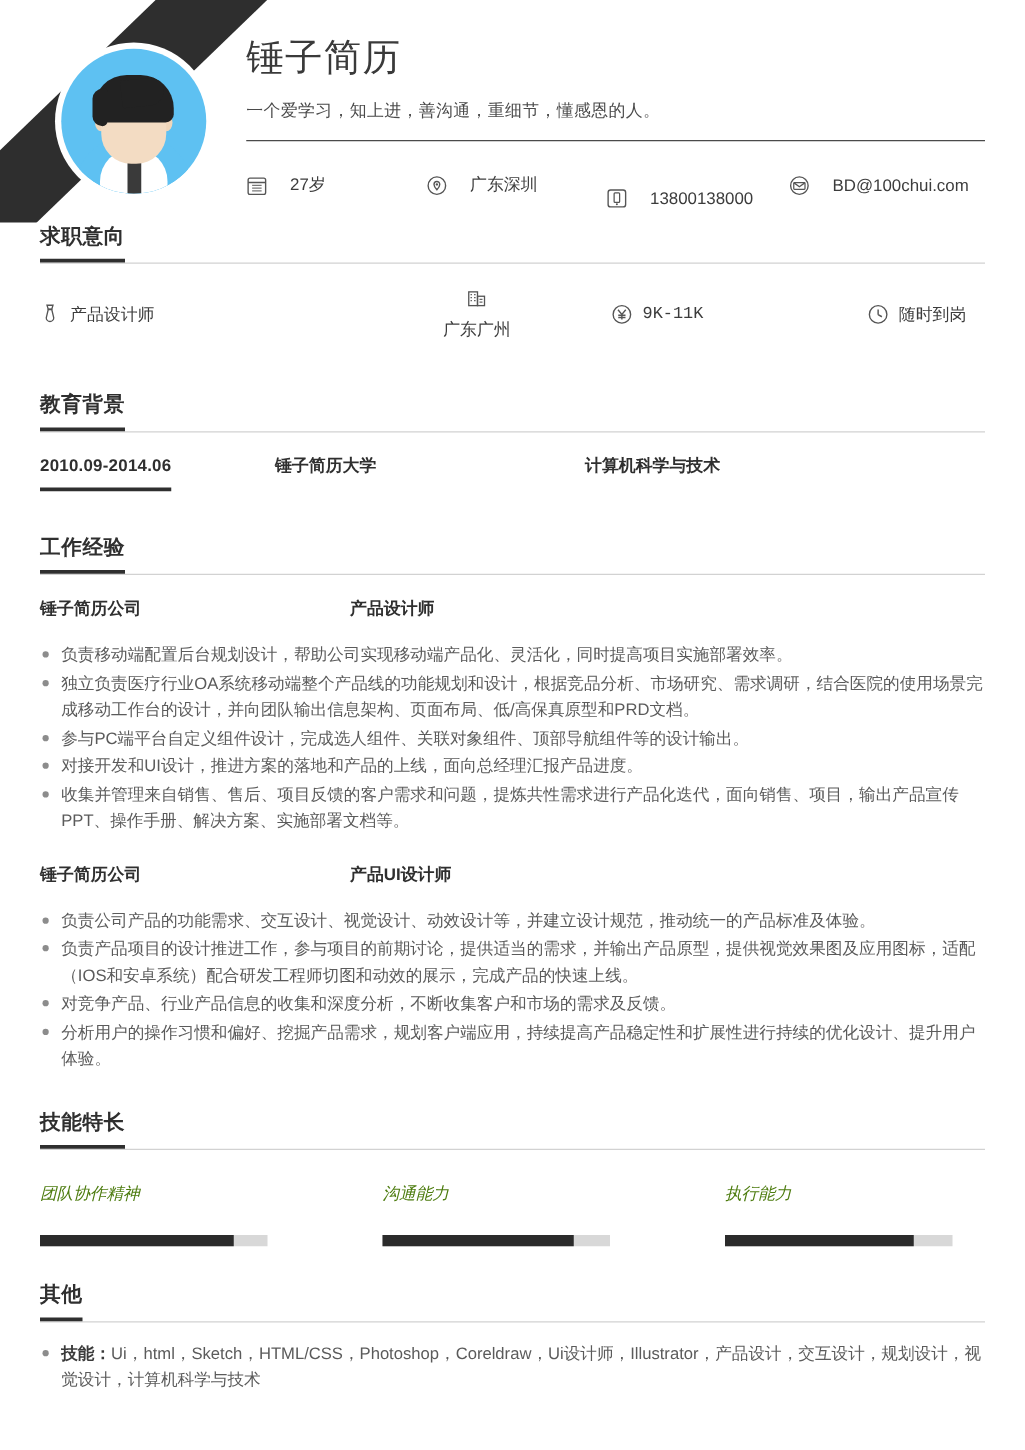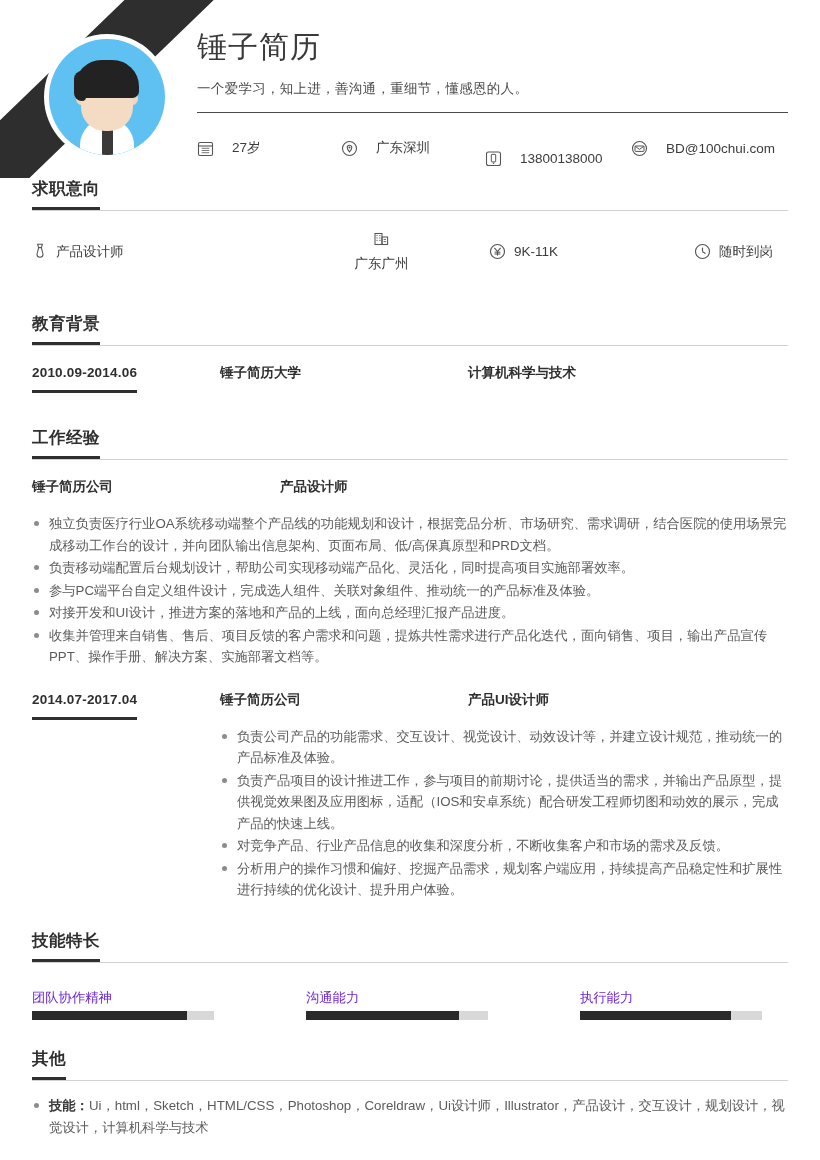--- a/index.html
+++ b/index.html
@@ -204,21 +204,21 @@
   
   .intent-row {
     display: flex;
     margin-top: 19px;
     font-size: 13.5px;
     color: #3c3c3c;
   }
   .intent-item { display: flex; align-items: center; gap: 8px; }
   .i1 { width: 242px; }
   .i2 { width: 215px; flex-direction: column; }
-  .i3 { width: 205px; }
+  .i3 { width: 205px; font-family: Liberation Mono, monospace; }
 
   
   .entry { display: flex; margin-top: 18px; }
   .entry-date {
     width: 188px;
     flex: 0 0 188px;
     font-size: 13.5px;
     font-weight: bold;
     color: #2f2f2f;
     letter-spacing: .2px;
@@ -271,22 +271,23 @@
   .skills-row {
     display: flex;
     margin-top: 26px;
   }
   .skill {
     width: 274px;
     flex: 0 0 274px;
   }
   .skill-label {
     font-size: 13.3px;
-    color: #6d28d9;
-    margin-bottom: 4px;
+    color: #4d7c0f;
+    margin-bottom: 24px;
+    font-style: italic;
   }
   .bar-track {
     width: 182px;
     height: 9px;
     background: #d8d8d8;
   }
   .bar-fill {
     height: 9px;
     background: #2b2b2b;
   }
@@ -491,33 +492,30 @@
     <span class="sec-title">工作经验</span>
   </div>
 
   <div class="entry">
     <div class="entry-body">
       <div class="entry-top">
         <div class="entry-org">锤子简历公司</div>
         <div class="entry-role">产品设计师</div>
       </div>
       <ul class="bullets">
+        <li>负责移动端配置后台规划设计，帮助公司实现移动端产品化、灵活化，同时提高项目实施部署效率。</li>
         <li>独立负责医疗行业OA系统移动端整个产品线的功能规划和设计，根据竞品分析、市场研究、需求调研，结合医院的使用场景完成移动工作台的设计，并向团队输出信息架构、页面布局、低/高保真原型和PRD文档。</li>
-        <li>负责移动端配置后台规划设计，帮助公司实现移动端产品化、灵活化，同时提高项目实施部署效率。</li>
-        <li>参与PC端平台自定义组件设计，完成选人组件、关联对象组件、推动统一的产品标准及体验。</li>
+        <li>参与PC端平台自定义组件设计，完成选人组件、关联对象组件、顶部导航组件等的设计输出。</li>
         <li>对接开发和UI设计，推进方案的落地和产品的上线，面向总经理汇报产品进度。</li>
         <li>收集并管理来自销售、售后、项目反馈的客户需求和问题，提炼共性需求进行产品化迭代，面向销售、项目，输出产品宣传PPT、操作手册、解决方案、实施部署文档等。</li>
       </ul>
     </div>
   </div>
 
   <div class="entry" style="margin-top:22px;">
-    <div class="entry-date">
-      <span class="date-ul">2014.07-2017.04</span>
-    </div>
     <div class="entry-body">
       <div class="entry-top">
         <div class="entry-org">锤子简历公司</div>
         <div class="entry-role">产品UI设计师</div>
       </div>
       <ul class="bullets">
         <li>负责公司产品的功能需求、交互设计、视觉设计、动效设计等，并建立设计规范，推动统一的产品标准及体验。</li>
         <li>负责产品项目的设计推进工作，参与项目的前期讨论，提供适当的需求，并输出产品原型，提供视觉效果图及应用图标，适配（IOS和安卓系统）配合研发工程师切图和动效的展示，完成产品的快速上线。</li>
         <li>对竞争产品、行业产品信息的收集和深度分析，不断收集客户和市场的需求及反馈。</li>
         <li>分析用户的操作习惯和偏好、挖掘产品需求，规划客户端应用，持续提高产品稳定性和扩展性进行持续的优化设计、提升用户体验。</li>

